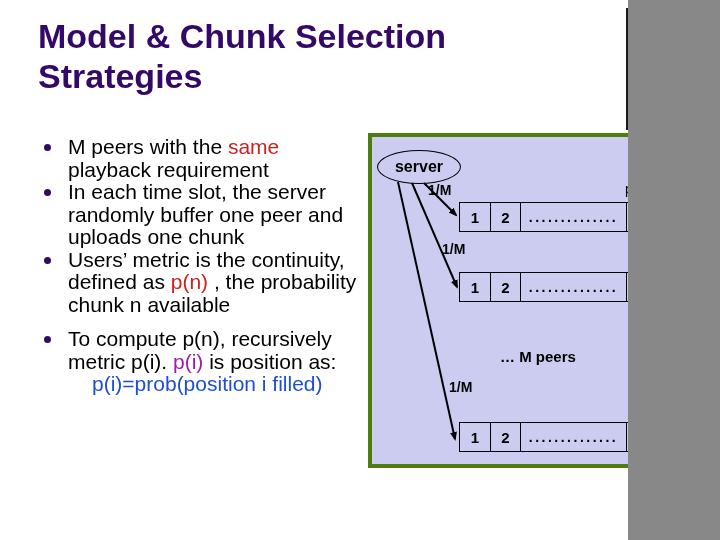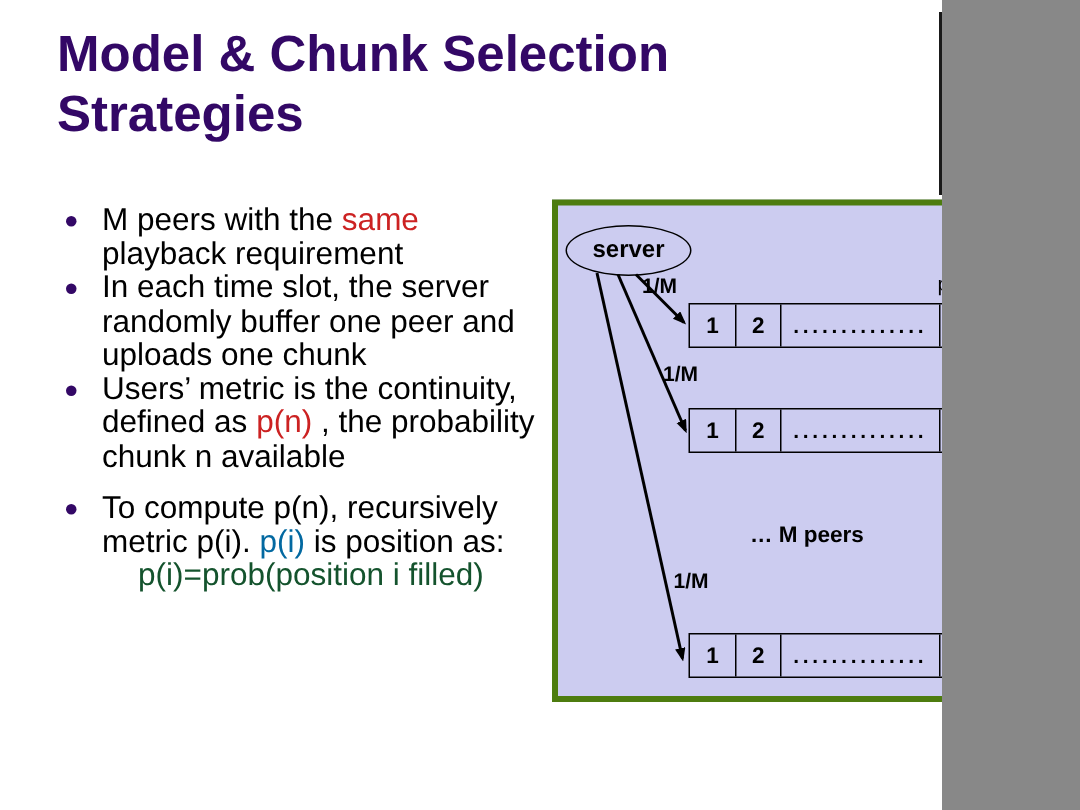--- a/index.html
+++ b/index.html
@@ -120,22 +120,22 @@
       </li>
       <li>
         <span class="bdot"></span>
         <div class="bline"><span>Users’ metric is the continuity,</span></div>
         <div class="bline"><span>defined as </span><span style="color: rgb(204, 34, 34);">p(n)</span><span> , the probability</span></div>
         <div class="bline"><span>chunk n available</span></div>
       </li>
       <li>
         <span class="bdot"></span>
         <div class="bline"><span>To compute p(n), recursively</span></div>
-        <div class="bline"><span>metric p(i). </span><span style="color: #0369a1;">p(i)</span><span> is position as:</span></div>
-        <div class="bline indent"><span style="color: #14532d;">p(i)=prob(position i filled)</span></div>
+        <div class="bline"><span>metric p(i). </span><span style="color: #a21caf;">p(i)</span><span> is position as:</span></div>
+        <div class="bline indent"><span style="color: #1d4ed8;">p(i)=prob(position i filled)</span></div>
       </li>
     </ul>
 
   <div class="panel">
 
     <svg viewBox="0 0 330 335">
       <defs>
         <marker id="ah" markerWidth="9" markerHeight="8" refX="7" refY="3.5" orient="auto" markerUnits="userSpaceOnUse">
           <path d="M0,0 L9,3.5 L0,7 z" fill="#000"></path>
         </marker>

